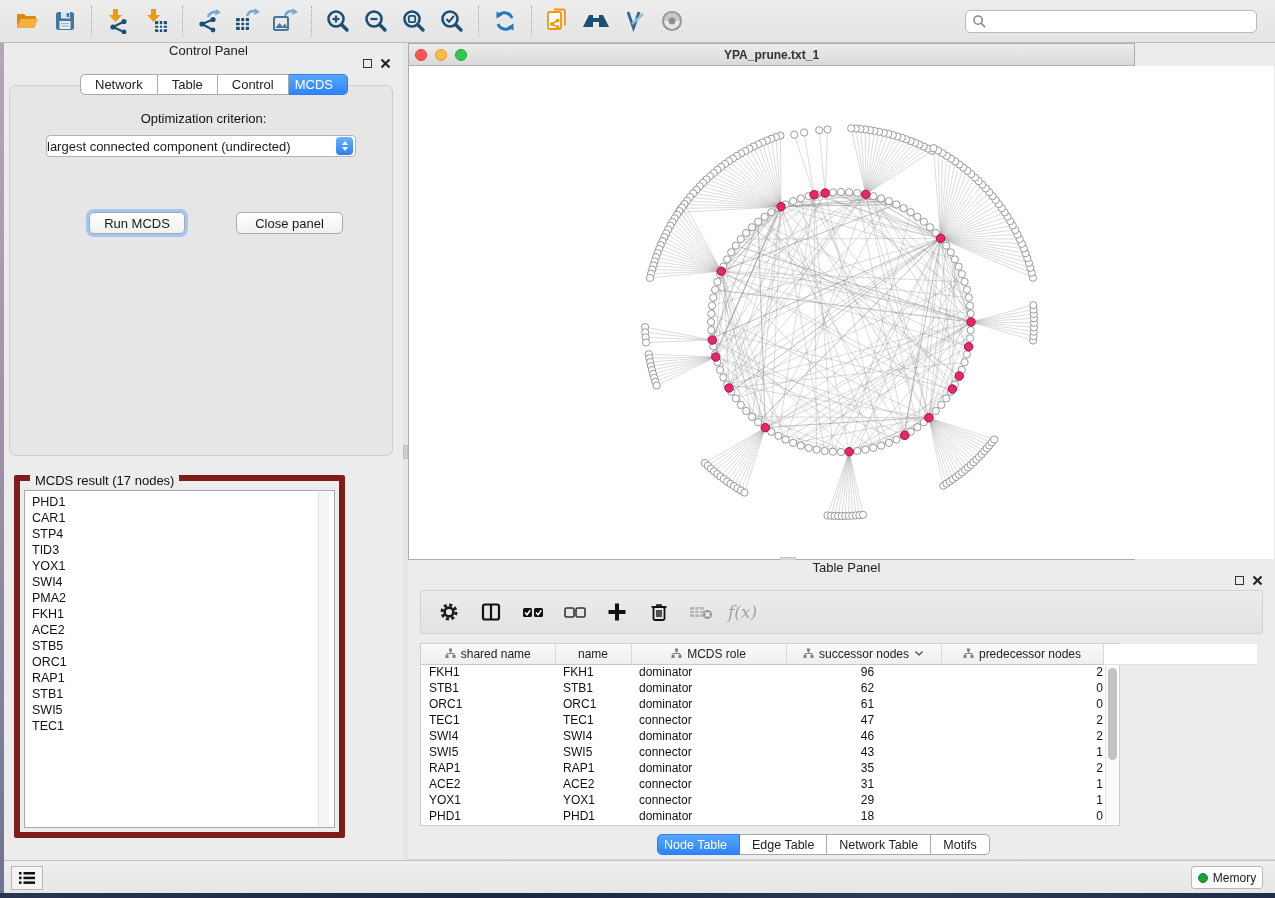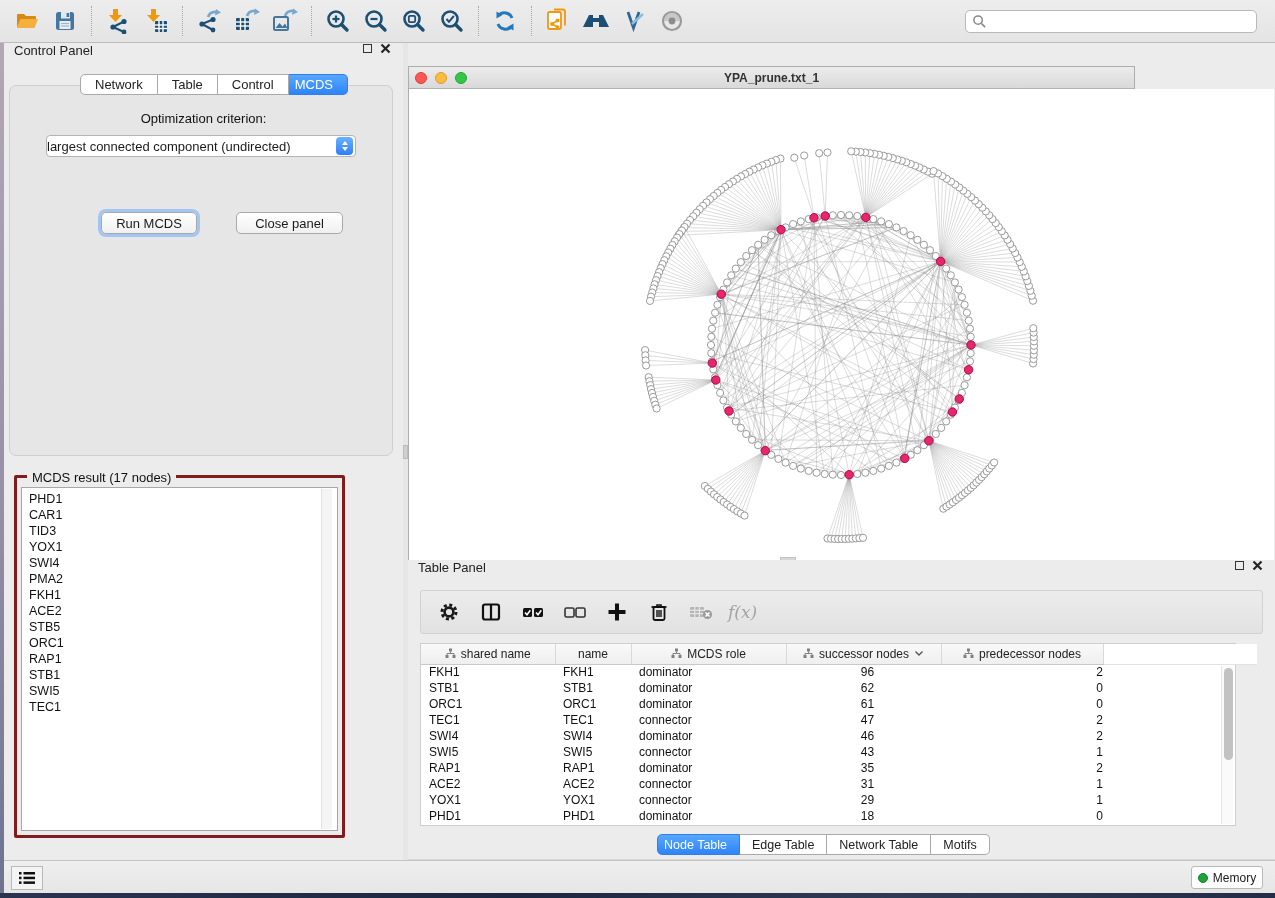--- a/index.html
+++ b/index.html
@@ -18,21 +18,21 @@
   .search-box input { border:none; outline:none; flex:1; font-size:12px; background:transparent; }
 
   
   .wall-left { position:absolute; left:0; top:43px; width:4px; height:850px;
     background:linear-gradient(#b3a6b8,#9a91a8,#6d7390); }
   .wall-bottom { position:absolute; left:0; top:893px; width:1275px; height:5px;
     background:linear-gradient(90deg,#2a3350,#1d2640 40%,#303a55 70%,#232d48); }
 
   
   .control-panel { position:absolute; left:4px; top:43px; width:399px; height:817px; background:#ececec; }
-  .panel-titlebar { position:absolute; left:0; top:0; width:100%; height:26px; display:flex; align-items:flex-start; }
+  .panel-titlebar { position:absolute; left:0; top:0; width:100%; height:26px; display:flex; align-items:center;flex-direction:column; }
   .panel-title { font-size:13px; color:#222; padding-left:10px; }
   .panel-title-icons { margin-left:auto; display:flex; gap:8px; padding-right:12px; align-items:center; }
   .float-box { width:9px; height:9px; border:1.5px solid #333; }
   .cp-tabs { position:absolute; left:76px; top:31px; height:21px; display:flex; z-index:3; }
   .seg { display:flex; }
   .seg .tab { height:21px; background:#fff; border:1px solid #a9a9a9; border-left:none;
     font-size:13px; color:#222; display:flex; align-items:center; justify-content:center; padding:0 14px; }
   .seg .tab:first-child { border-left:1px solid #a9a9a9; border-radius:5px 0 0 5px; }
   .seg .tab:last-child { border-radius:0 5px 5px 0; }
   .seg .tab.sel { background:linear-gradient(#57a7ff,#2e84f8); border-color:#2e7ef0; color:#fff;padding-left:6px; }
@@ -41,56 +41,56 @@
   .opt-label { position:absolute; left:0; top:68px; width:100%; text-align:center; font-size:13px; color:#111; }
   .dropdown { position:absolute; left:42px; top:92px; width:310px; height:22px; background:#fff;
     border:1px solid #b3b3b3; border-radius:4px; display:flex; align-items:center; font-size:13px; }
   .dropdown .dval { padding-left:0; flex:1; }
   .stepper { width:17px; height:18px; margin-right:2px; border-radius:4px;
     background:linear-gradient(#6cb1ff,#2f7ef6); display:flex; flex-direction:column; align-items:center; justify-content:center; gap:2px; }
   .stepper .up { width:0; height:0; border-left:3.5px solid transparent; border-right:3.5px solid transparent; border-bottom:4px solid #fff; }
   .stepper .dn { width:0; height:0; border-left:3.5px solid transparent; border-right:3.5px solid transparent; border-top:4px solid #fff; }
   .cp-btn { position:absolute; top:169px; height:22px; background:linear-gradient(#ffffff,#f0f0f0);
     border:1px solid #a9a9a9; border-radius:5px; font-size:13px; display:flex; align-items:center; justify-content:center; }
-  .btn-run { left:97px; width:96px; box-shadow:0 0 0 3px rgba(120,175,250,.6); }
+  .btn-run { left:85px; width:96px; box-shadow:0 0 0 3px rgba(120,175,250,.6); }
   .btn-close { left:200px; width:107px;margin-left:32px; }
 
   .mcds-group { position:absolute; left:10px; top:432px; width:331px; height:363px;
-    border:3px solid #7f1d1d; border-radius:2px; }
+    border:6px solid #7f1d1d; border-radius:2px; }
   .mcds-legend { position:absolute; left:10px; top:-8px; background:#ececec; padding:0 5px; font-size:13px; color:#111; }
   .mcds-listbox { position:absolute; left:4px; right:4px; top:9px; bottom:4px; background:#fff; border:1px solid #a8a8a8; overflow:hidden; }
   .mcds-track { position:absolute; right:5px; top:1px; bottom:1px; width:11px; background:#f4f4f4; border-left:1px solid #e2e2e2; }
   .mcds-list { list-style:none; padding:3px 0 0 7px; font-size:12.5px; line-height:16px; color:#111; }
 
   
   .vdivider { position:absolute; left:403px; top:43px; width:5px; height:817px; background:#e6e6e6; }
   .vdiv-handle { position:absolute; left:0; top:402px; width:5px; height:14px; background:#cfcfcf; border:1px solid #bdbdbd; }
 
   
   .net-window { position:absolute; left:408px; top:43px; width:727px; height:517px;
-    border:1px solid #adadad; background:#fff;margin-top:23px; }
+    border:1px solid #adadad; background:#fff; }
   .net-titlebar { position:absolute; left:0; top:0; width:100%; height:22px;
     background:linear-gradient(#ececec,#d9d9d9); border-bottom:1px solid #b2b2b2;
     display:flex; align-items:center; justify-content:center; }
   .net-title { font-size:12px; font-weight:bold; color:#333; }
   .lights { position:absolute; left:6px; top:5px; display:flex; gap:8px; }
   .light { width:12px; height:12px; border-radius:50%; }
   .light.red { background:#fc5753; border:1px solid #df3e3a; }
   .light.yellow { background:#fdbc40; border:1px solid #de9c2e; }
   .light.green { background:#33c748; border:1px solid #27a537; }
   .net-canvas { position:absolute; left:0; top:22px; width:865px; height:493px; background:#fff; }
   .hdiv-handle { position:absolute; left:372px; top:515px; width:16px; height:5px; background:#d6d6d6; border:1px solid #c2c2c2; }
 
   
   .table-panel { position:absolute; left:408px; top:560px; width:867px; height:300px; background:#ececec; }
   .tp-toolbar { position:absolute; left:12px; top:30px; width:843px; height:44px;
     background:linear-gradient(#ececec,#e2e2e2); border:1px solid #d2d2d2; border-radius:3px;
     display:flex; align-items:center; padding-left:10px; gap:6px; }
   .tpbtn { width:36px; height:36px; display:flex; align-items:center; justify-content:center; }
-  .tp-table-wrap { position:absolute; left:12px; top:83px; width:816px; height:183px; background:#fff; border:1px solid #cfcfcf; }
+  .tp-table-wrap { position:absolute; left:12px; top:83px; width:700px; height:183px; background:#fff; border:1px solid #cfcfcf; }
   table.datatable { border-collapse:collapse; table-layout:fixed; width:836px; font-size:12px; }
   table.datatable th { height:20px; background:linear-gradient(#f9f9f9,#efefef);
     border-right:1px solid #d9d9d9; border-bottom:1px solid #c9c9c9; font-weight:normal; font-size:12px; color:#222; }
   table.datatable th .thc { display:flex; align-items:center; justify-content:center; gap:5px; }
   table.datatable td { height:16px; padding:0 0 0 8px; color:#111; white-space:nowrap; overflow:hidden; }
   td.num { text-align:center; padding:0 12px 0 0; }
   td.num2 { text-align:right; padding:0 8px 0 0; }
   .tp-scroll { position:absolute; right:2px; top:22px; width:12px; height:158px; background:#fafafa; border-left:1px solid #e4e4e4; }
   .tp-thumb { position:absolute; left:1.5px; top:2px; width:9px; height:92px; background:#c2c2c2; border-radius:5px; }
   .tp-tabs { position:absolute; left:249px; top:274px; height:22px; display:flex; }
@@ -293,20 +293,21 @@
 
   <div class="cp-btn btn-run">Run MCDS</div>
   <div class="cp-btn btn-close">Close panel</div>
 
   <div class="mcds-group">
     <span class="mcds-legend">MCDS result (17 nodes)</span>
     <div class="mcds-listbox">
       <ul class="mcds-list" id="mcds-list">
           <li>PHD1</li>
           <li>CAR1</li>
+          <li>STP4</li>
           <li>TID3</li>
           <li>YOX1</li>
           <li>SWI4</li>
           <li>PMA2</li>
           <li>FKH1</li>
           <li>ACE2</li>
           <li>STB5</li>
           <li>ORC1</li>
           <li>RAP1</li>
           <li>STB1</li>

